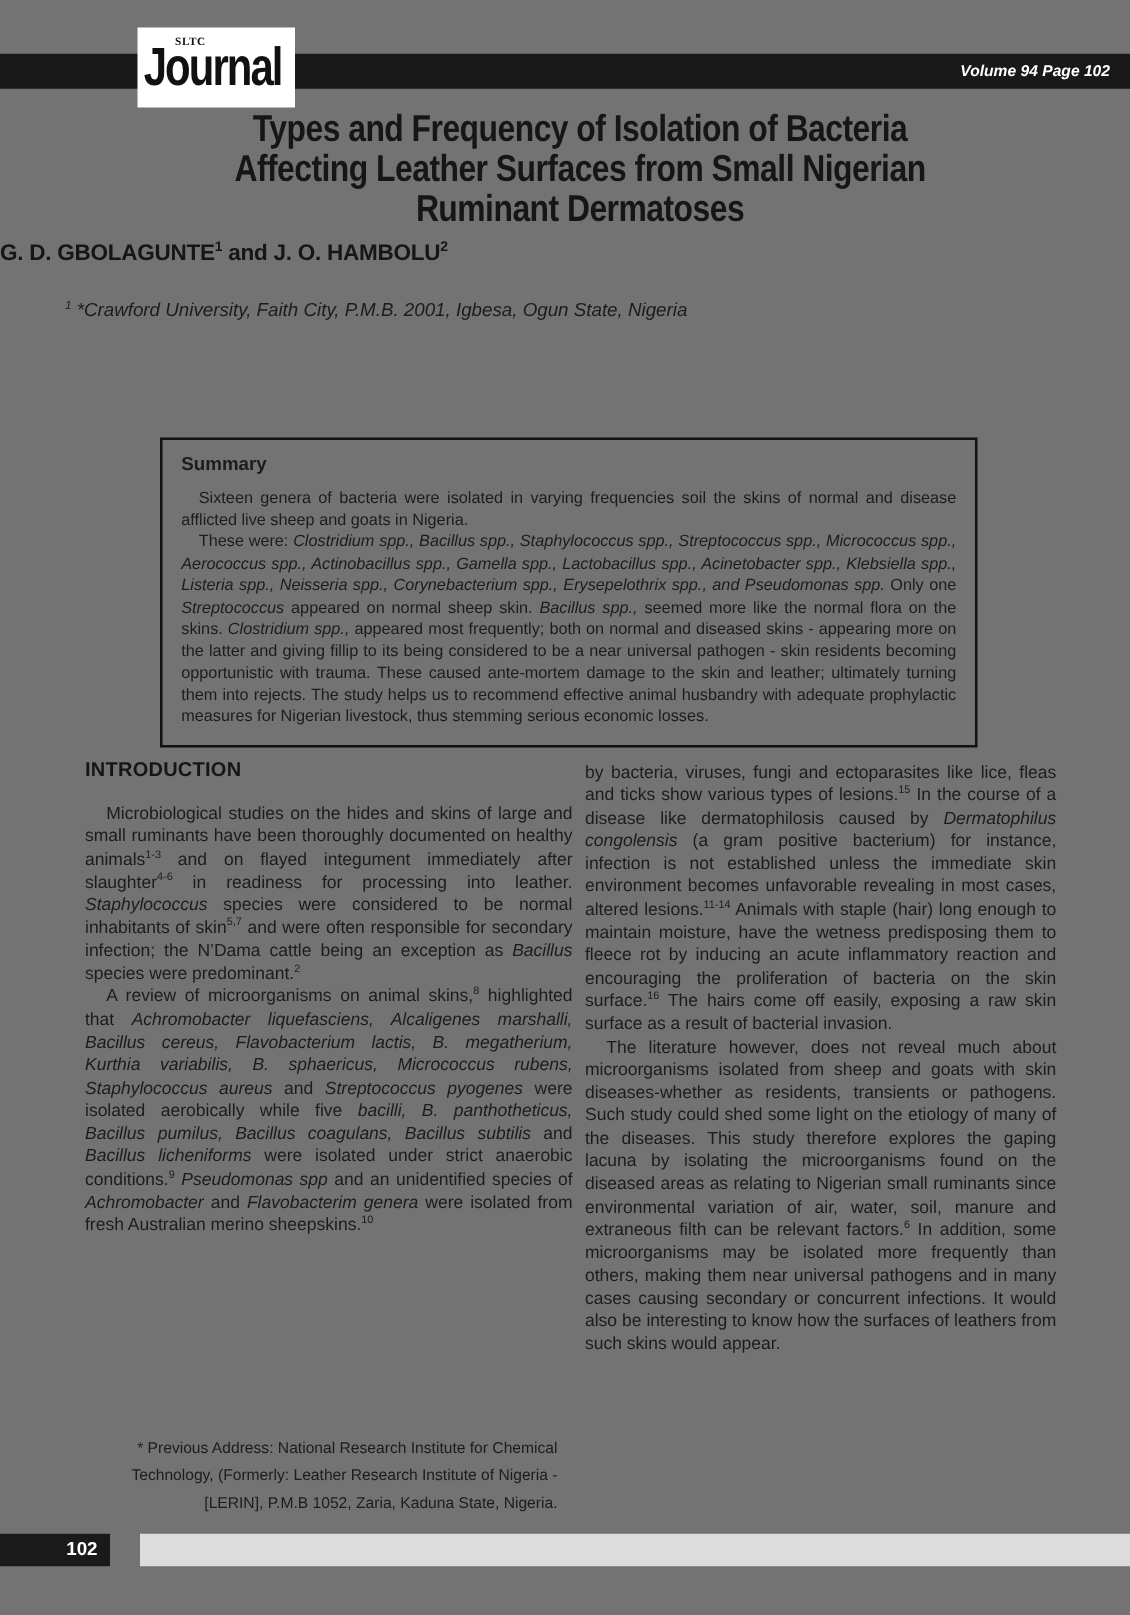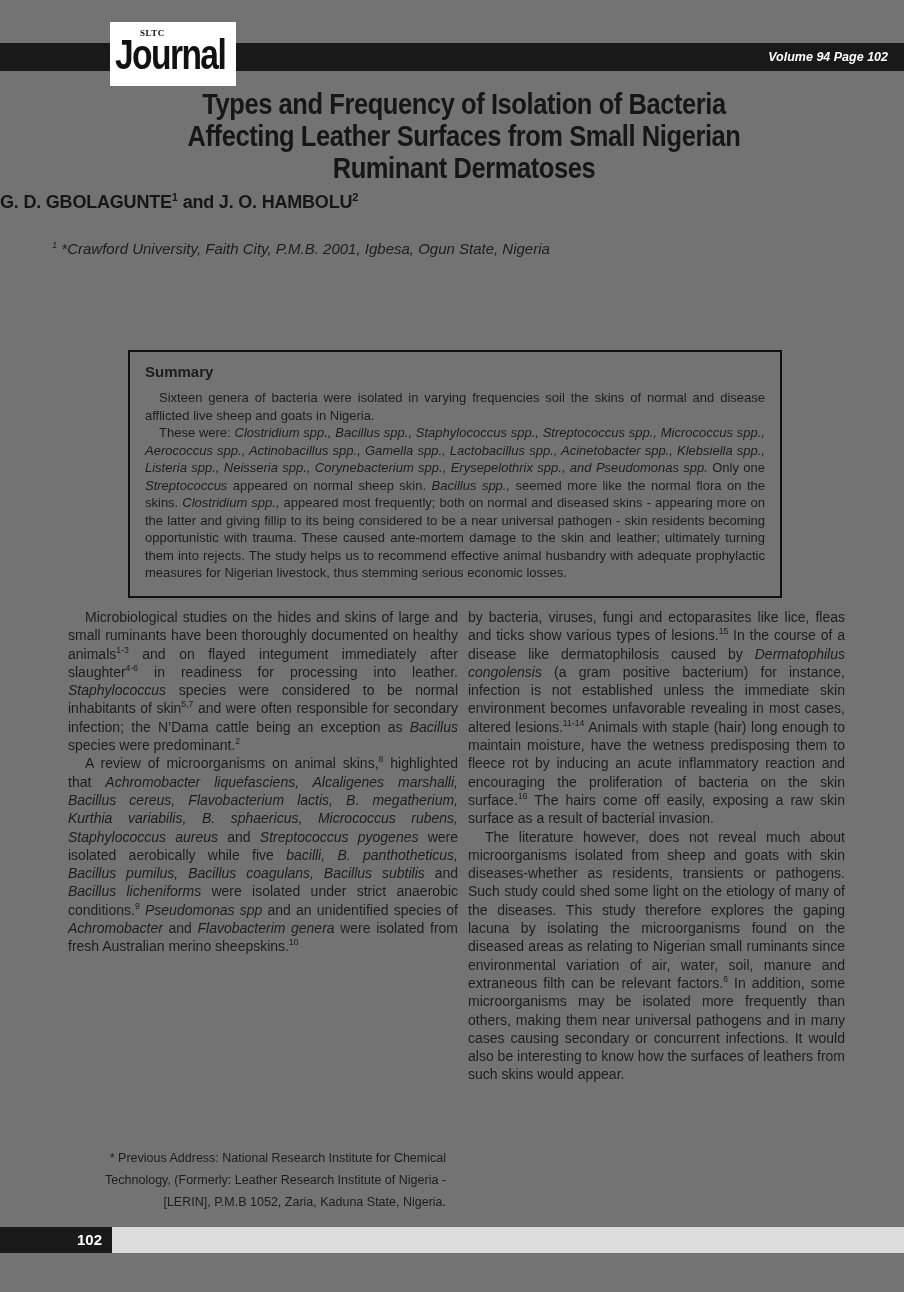--- a/index.html
+++ b/index.html
@@ -36,21 +36,21 @@
   .col-left  { width:390px; }
   .col-right { width:377px; margin-left:10px; }
   .intro-heading { font-size:16px; font-weight:bold; letter-spacing:0.2px; margin-bottom:15px; color:#161616; }
   .col .para { font-size:14px; line-height:18.3px; text-align:justify; text-indent:17px; }
   .para.noindent { text-indent:0; }
   .it { font-style:italic; }
   sup { font-size:62%; line-height:0; vertical-align:super; }
   
   .footnote { position:absolute; left:68px; top:1147px; width:378px;
     font-size:12.5px; line-height:22px; text-align:right; color:#1c1c1c; }
-  .footer-num-box { position:absolute; left:0; top:1227px; width:112px; height:26px; background:#1a1a1a;
+  .footer-num-box { position:absolute; left:0; top:1227px; width:88px; height:26px; background:#1a1a1a;
     color:#fff; font-weight:bold; font-size:15px; line-height:26px; text-align:right; padding-right:10px; }
   .footer-rule { position:absolute; left:112px; top:1227px; width:792px; height:26px; background:#dcdcdc; }
 </style>
 </head>
 <body>
 
 <div class="page">
 
   <div class="header-bar"></div>
   <div class="logo-box">
@@ -74,20 +74,21 @@
   <div class="summary-box">
     <div class="summary-heading">Summary</div>
     <div class="summary-paras">
         <p class="para"><span>Sixteen genera of bacteria were isolated in varying frequencies soil the skins of normal and disease afflicted live sheep and goats in Nigeria.</span></p>
         <p class="para"><span>These were: </span><span class="it">Clostridium spp., Bacillus spp., Staphylococcus spp., Streptococcus spp., Micrococcus spp., Aerococcus spp., Actinobacillus spp., Gamella spp., Lactobacillus spp., Acinetobacter spp., Klebsiella spp., Listeria spp., Neisseria spp., Corynebacterium spp., Erysepelothrix spp., and Pseudomonas spp.</span><span> Only one </span><span class="it">Streptococcus</span><span> appeared on normal sheep skin. </span><span class="it">Bacillus spp.,</span><span> seemed more like the normal flora on the skins. </span><span class="it">Clostridium spp.,</span><span> appeared most frequently; both on normal and diseased skins - appearing more on the latter and giving fillip to its being considered to be a near universal pathogen - skin residents becoming opportunistic with trauma. These caused ante-mortem damage to the skin and leather; ultimately turning them into rejects. The study helps us to recommend effective animal husbandry with adequate prophylactic measures for Nigerian livestock, thus stemming serious economic losses.</span></p>
       </div>
   </div>
 
   <div class="columns">
     <div class="col col-left">
+      <div class="intro-heading">INTRODUCTION</div>
       <div>
           <p class="para"><span>Microbiological studies on the hides and skins of large and small ruminants have been thoroughly documented on healthy animals</span><sup>1-3</sup><span> and on flayed integument immediately after slaughter</span><sup>4-6</sup><span> in readiness for processing into leather. </span><span class="it">Staphylococcus</span><span> species were considered to be normal inhabitants of skin</span><sup>5,7</sup><span> and were often responsible for secondary infection; the N’Dama cattle being an exception as </span><span class="it">Bacillus</span><span> species were predominant.</span><sup>2</sup></p>
           <p class="para"><span>A review of microorganisms on animal skins,</span><sup>8</sup><span> highlighted that </span><span class="it">Achromobacter liquefasciens, Alcaligenes marshalli, Bacillus cereus, Flavobacterium lactis, B. megatherium, Kurthia variabilis, B. sphaericus, Micrococcus rubens, Staphylococcus aureus</span><span> and </span><span class="it">Streptococcus pyogenes</span><span> were isolated aerobically while five </span><span class="it">bacilli, B. panthotheticus, Bacillus pumilus, Bacillus coagulans, Bacillus subtilis</span><span> and </span><span class="it">Bacillus licheniforms</span><span> were isolated under strict anaerobic conditions.</span><sup>9</sup><span> </span><span class="it">Pseudomonas spp</span><span> and an unidentified species of </span><span class="it">Achromobacter</span><span> and </span><span class="it">Flavobacterim genera</span><span> were isolated from fresh Australian merino sheepskins.</span><sup>10</sup></p>
         </div>
     </div>
     <div class="col col-right">
       <div>
           <p class="para noindent"><span>by bacteria, viruses, fungi and ectoparasites like lice, fleas and ticks show various types of lesions.</span><sup>15</sup><span> In the course of a disease like dermatophilosis caused by </span><span class="it">Dermatophilus congolensis</span><span> (a gram positive bacterium) for instance, infection is not established unless the immediate skin environment becomes unfavorable revealing in most cases, altered lesions.</span><sup>11-14</sup><span> Animals with staple (hair) long enough to maintain moisture, have the wetness predisposing them to fleece rot by inducing an acute inflammatory reaction and encouraging the proliferation of bacteria on the skin surface.</span><sup>16</sup><span> The hairs come off easily, exposing a raw skin surface as a result of bacterial invasion.</span></p>
           <p class="para"><span>The literature however, does not reveal much about microorganisms isolated from sheep and goats with skin diseases-whether as residents, transients or pathogens. Such study could shed some light on the etiology of many of the diseases. This study therefore explores the gaping lacuna by isolating the microorganisms found on the diseased areas as relating to Nigerian small ruminants since environmental variation of air, water, soil, manure and extraneous filth can be relevant factors.</span><sup>6</sup><span> In addition, some microorganisms may be isolated more frequently than others, making them near universal pathogens and in many cases causing secondary or concurrent infections. It would also be interesting to know how the surfaces of leathers from such skins would appear.</span></p>
         </div>

